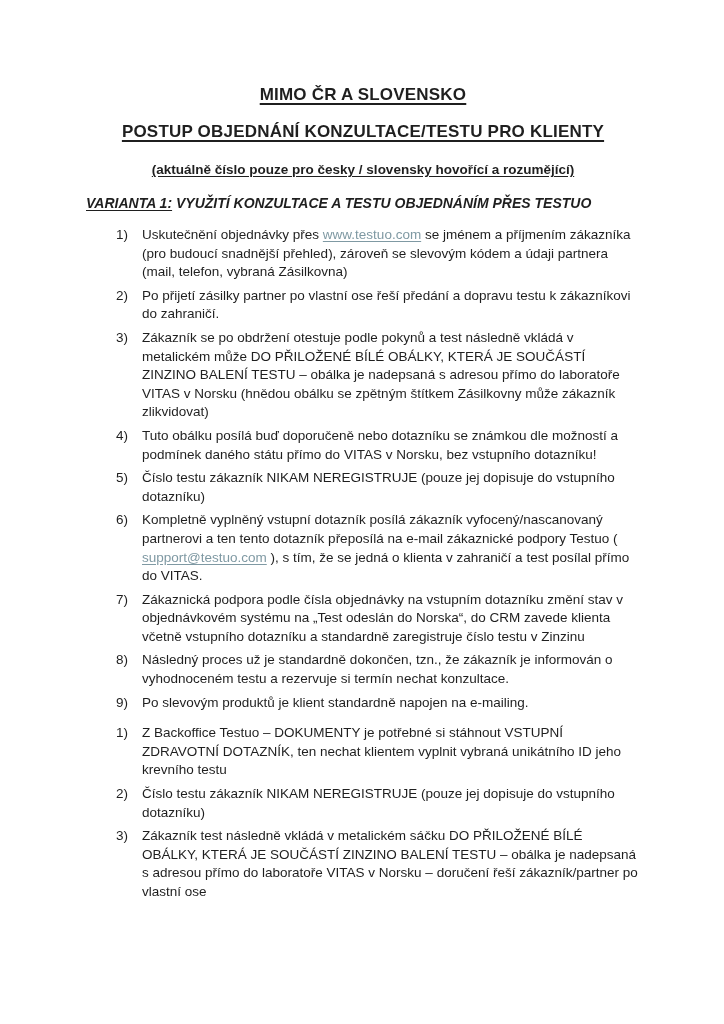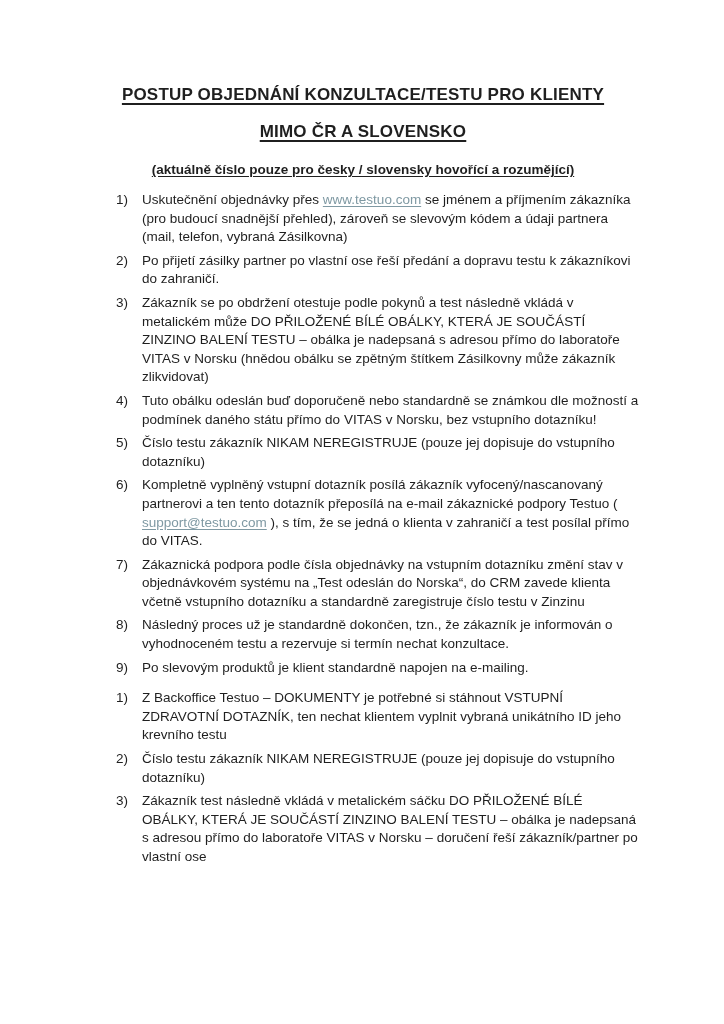--- a/index.html
+++ b/index.html
@@ -87,32 +87,33 @@
   .section {
     margin: 0;
   }
 </style>
 </head>
 <body>
 
 <div class="page">
 
   <h1 class="title">
+    <span class="title-line">MIMO ČR A SLOVENSKO</span>
     <span class="title-line">POSTUP OBJEDNÁNÍ KONZULTACE/TESTU PRO KLIENTY</span>
-    <span class="title-line">MIMO ČR A SLOVENSKO</span>
   </h1>
 
   <p class="subtitle">(aktuálně číslo pouze pro česky / slovensky hovořící a rozumějící)</p>
 
   <div class="section">
+    <h2 class="variant-heading"><span class="variant-label">VARIANTA 1:</span><span> VYUŽITÍ KONZULTACE A TESTU OBJEDNÁNÍM PŘES TESTUO</span></h2>
     <ol class="steps">
         <li>Uskutečnění objednávky přes <a class="doc-link">www.testuo.com</a> se jménem a příjmením zákazníka (pro budoucí snadnější přehled), zároveň se slevovým kódem a údaji partnera (mail, telefon, vybraná Zásilkovna)</li>
         <li>Po přijetí zásilky partner po vlastní ose řeší předání a dopravu testu k zákazníkovi do zahraničí.</li>
         <li>Zákazník se po obdržení otestuje podle pokynů a test následně vkládá v metalickém může DO PŘILOŽENÉ BÍLÉ OBÁLKY, KTERÁ JE SOUČÁSTÍ ZINZINO BALENÍ TESTU – obálka je nadepsaná s adresou přímo do laboratoře VITAS v Norsku (hnědou obálku se zpětným štítkem Zásilkovny může zákazník zlikvidovat)</li>
-        <li>Tuto obálku odeslán buď doporučeně nebo standardně se známkou dle možností a podmínek daného státu přímo do VITAS v Norsku, bez vstupního dotazníku!</li>
+        <li>Tuto obálku posílá buď doporučeně nebo dotazníku se známkou dle možností a podmínek daného státu přímo do VITAS v Norsku, bez vstupního dotazníku!</li>
         <li>Číslo testu zákazník NIKAM NEREGISTRUJE (pouze jej dopisuje do vstupního dotazníku)</li>
         <li>Kompletně vyplněný vstupní dotazník posílá zákazník vyfocený/nascanovaný partnerovi a ten tento dotazník přeposílá na e-mail zákaznické podpory Testuo ( <a class="doc-link">support@testuo.com</a> ), s tím, že se jedná o klienta v zahraničí a test posílal přímo do VITAS.</li>
         <li>Zákaznická podpora podle čísla objednávky na vstupním dotazníku změní stav v objednávkovém systému na „Test odeslán do Norska“, do CRM zavede klienta včetně vstupního dotazníku a standardně zaregistruje číslo testu v Zinzinu</li>
         <li>Následný proces už je standardně dokončen, tzn., že zákazník je informován o vyhodnoceném testu a rezervuje si termín nechat konzultace.</li>
         <li>Po slevovým produktů je klient standardně napojen na e-mailing.</li>
       </ol>
   </div>
 
   <div class="section">
     <ol class="steps">

